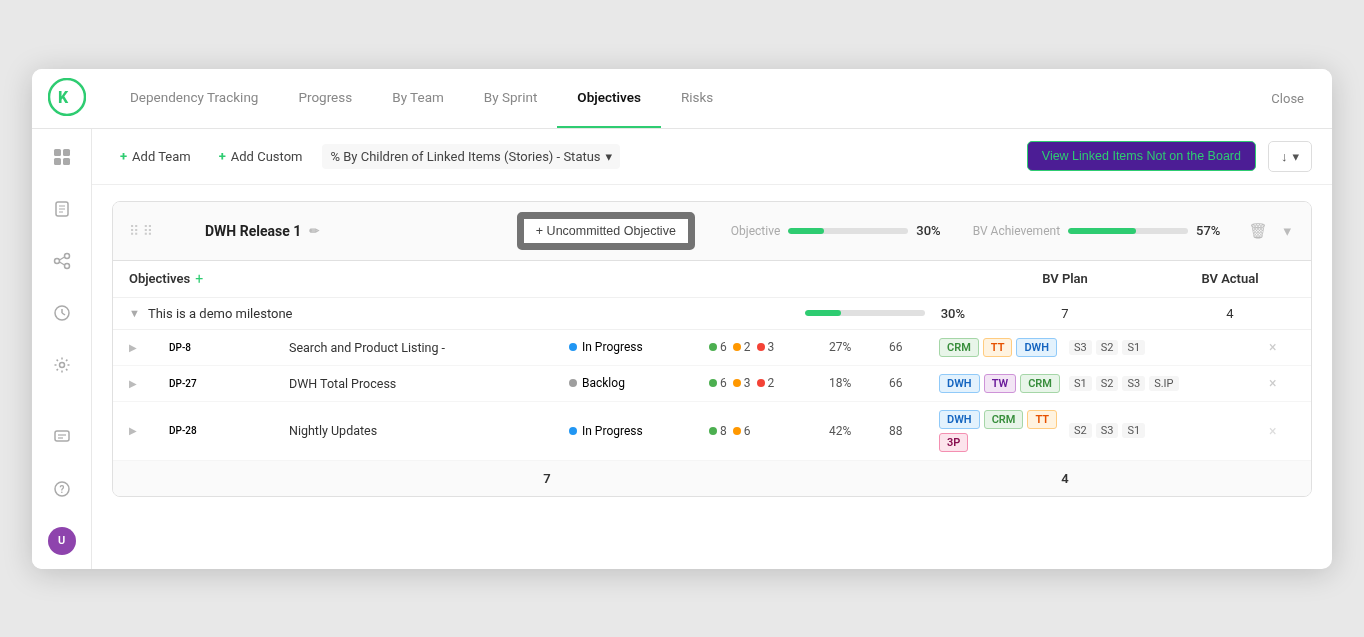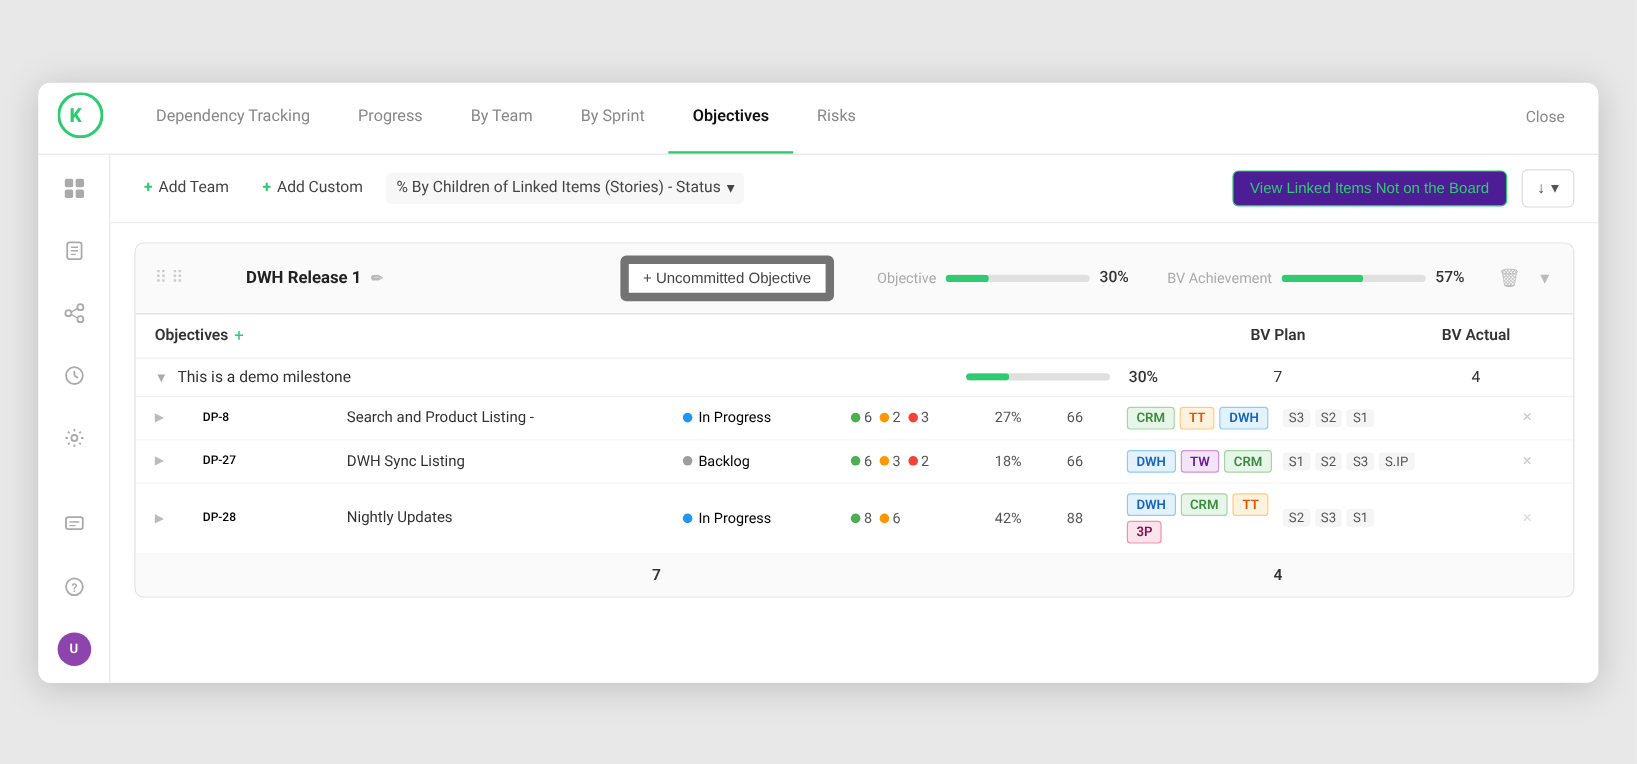--- a/index.html
+++ b/index.html
@@ -502,21 +502,21 @@
               <span class="sprint-tag">S3</span>
               <span class="sprint-tag">S2</span>
               <span class="sprint-tag">S1</span>
             </div>
             <span class="x-btn">×</span>
           </div>
 
           <div style="display:grid; grid-template-columns: 40px 120px 280px 140px 120px 60px 50px 130px 200px 30px; align-items: center; padding: 8px 16px; border-bottom: 1px solid #f5f5f5;">
             <span style="color:#bbb; font-size:10px; cursor:pointer;">▶</span>
             <span class="item-id">DP-27</span>
-            <span class="item-name">DWH Sync Listing</span>
+            <span class="item-name">DWH Total Process</span>
             <div class="status-badge">
               <span class="status-dot" style="background:#9e9e9e;"></span>
               <span>Backlog</span>
             </div>
             <div class="dot-counts">
               <div class="dot-count">
                   <span class="small-dot" style="background:#4caf50;"></span>
                   <span>6</span>
                 </div>
               <div class="dot-count">

